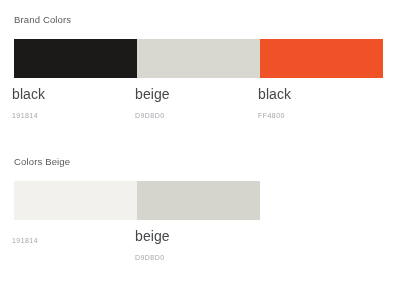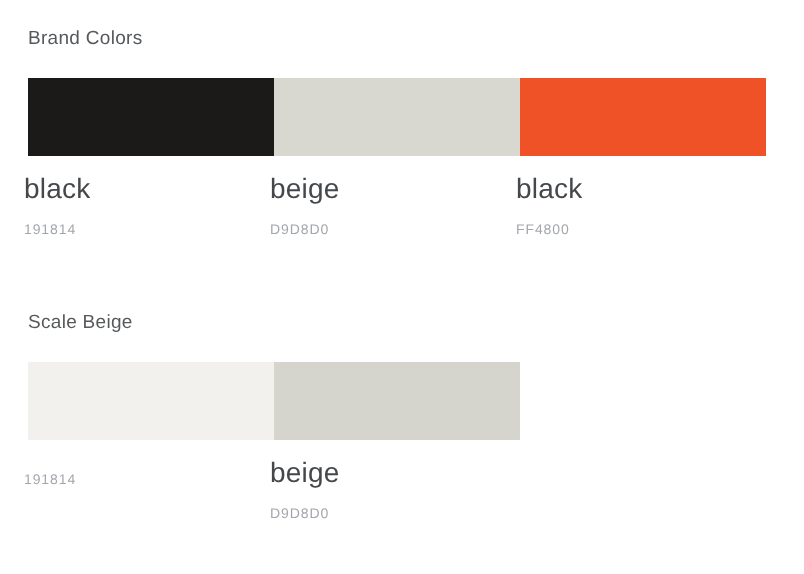--- a/index.html
+++ b/index.html
@@ -119,21 +119,21 @@
       <div class="label-cell">
         <div class="color-name">black</div>
         <div class="color-hex">FF4800</div>
       </div>
     </div>
 
   </div>
 
   <div class="section" id="section-scale">
 
-    <div class="section-title">Scale Beige</div>
+    <div class="section-title">Colors Beige</div>
 
     <div class="swatch-row">
       <div class="swatch-chip" id="chip-scale-0" style="background-color: rgb(242, 241, 237);"></div>
       <div class="swatch-chip" id="chip-scale-1" style="background-color: rgb(213, 212, 205);"></div>
     </div>
 
     <div class="labels-row">
       <div class="label-cell">
         <div class="color-hex">191814</div>
       </div>

